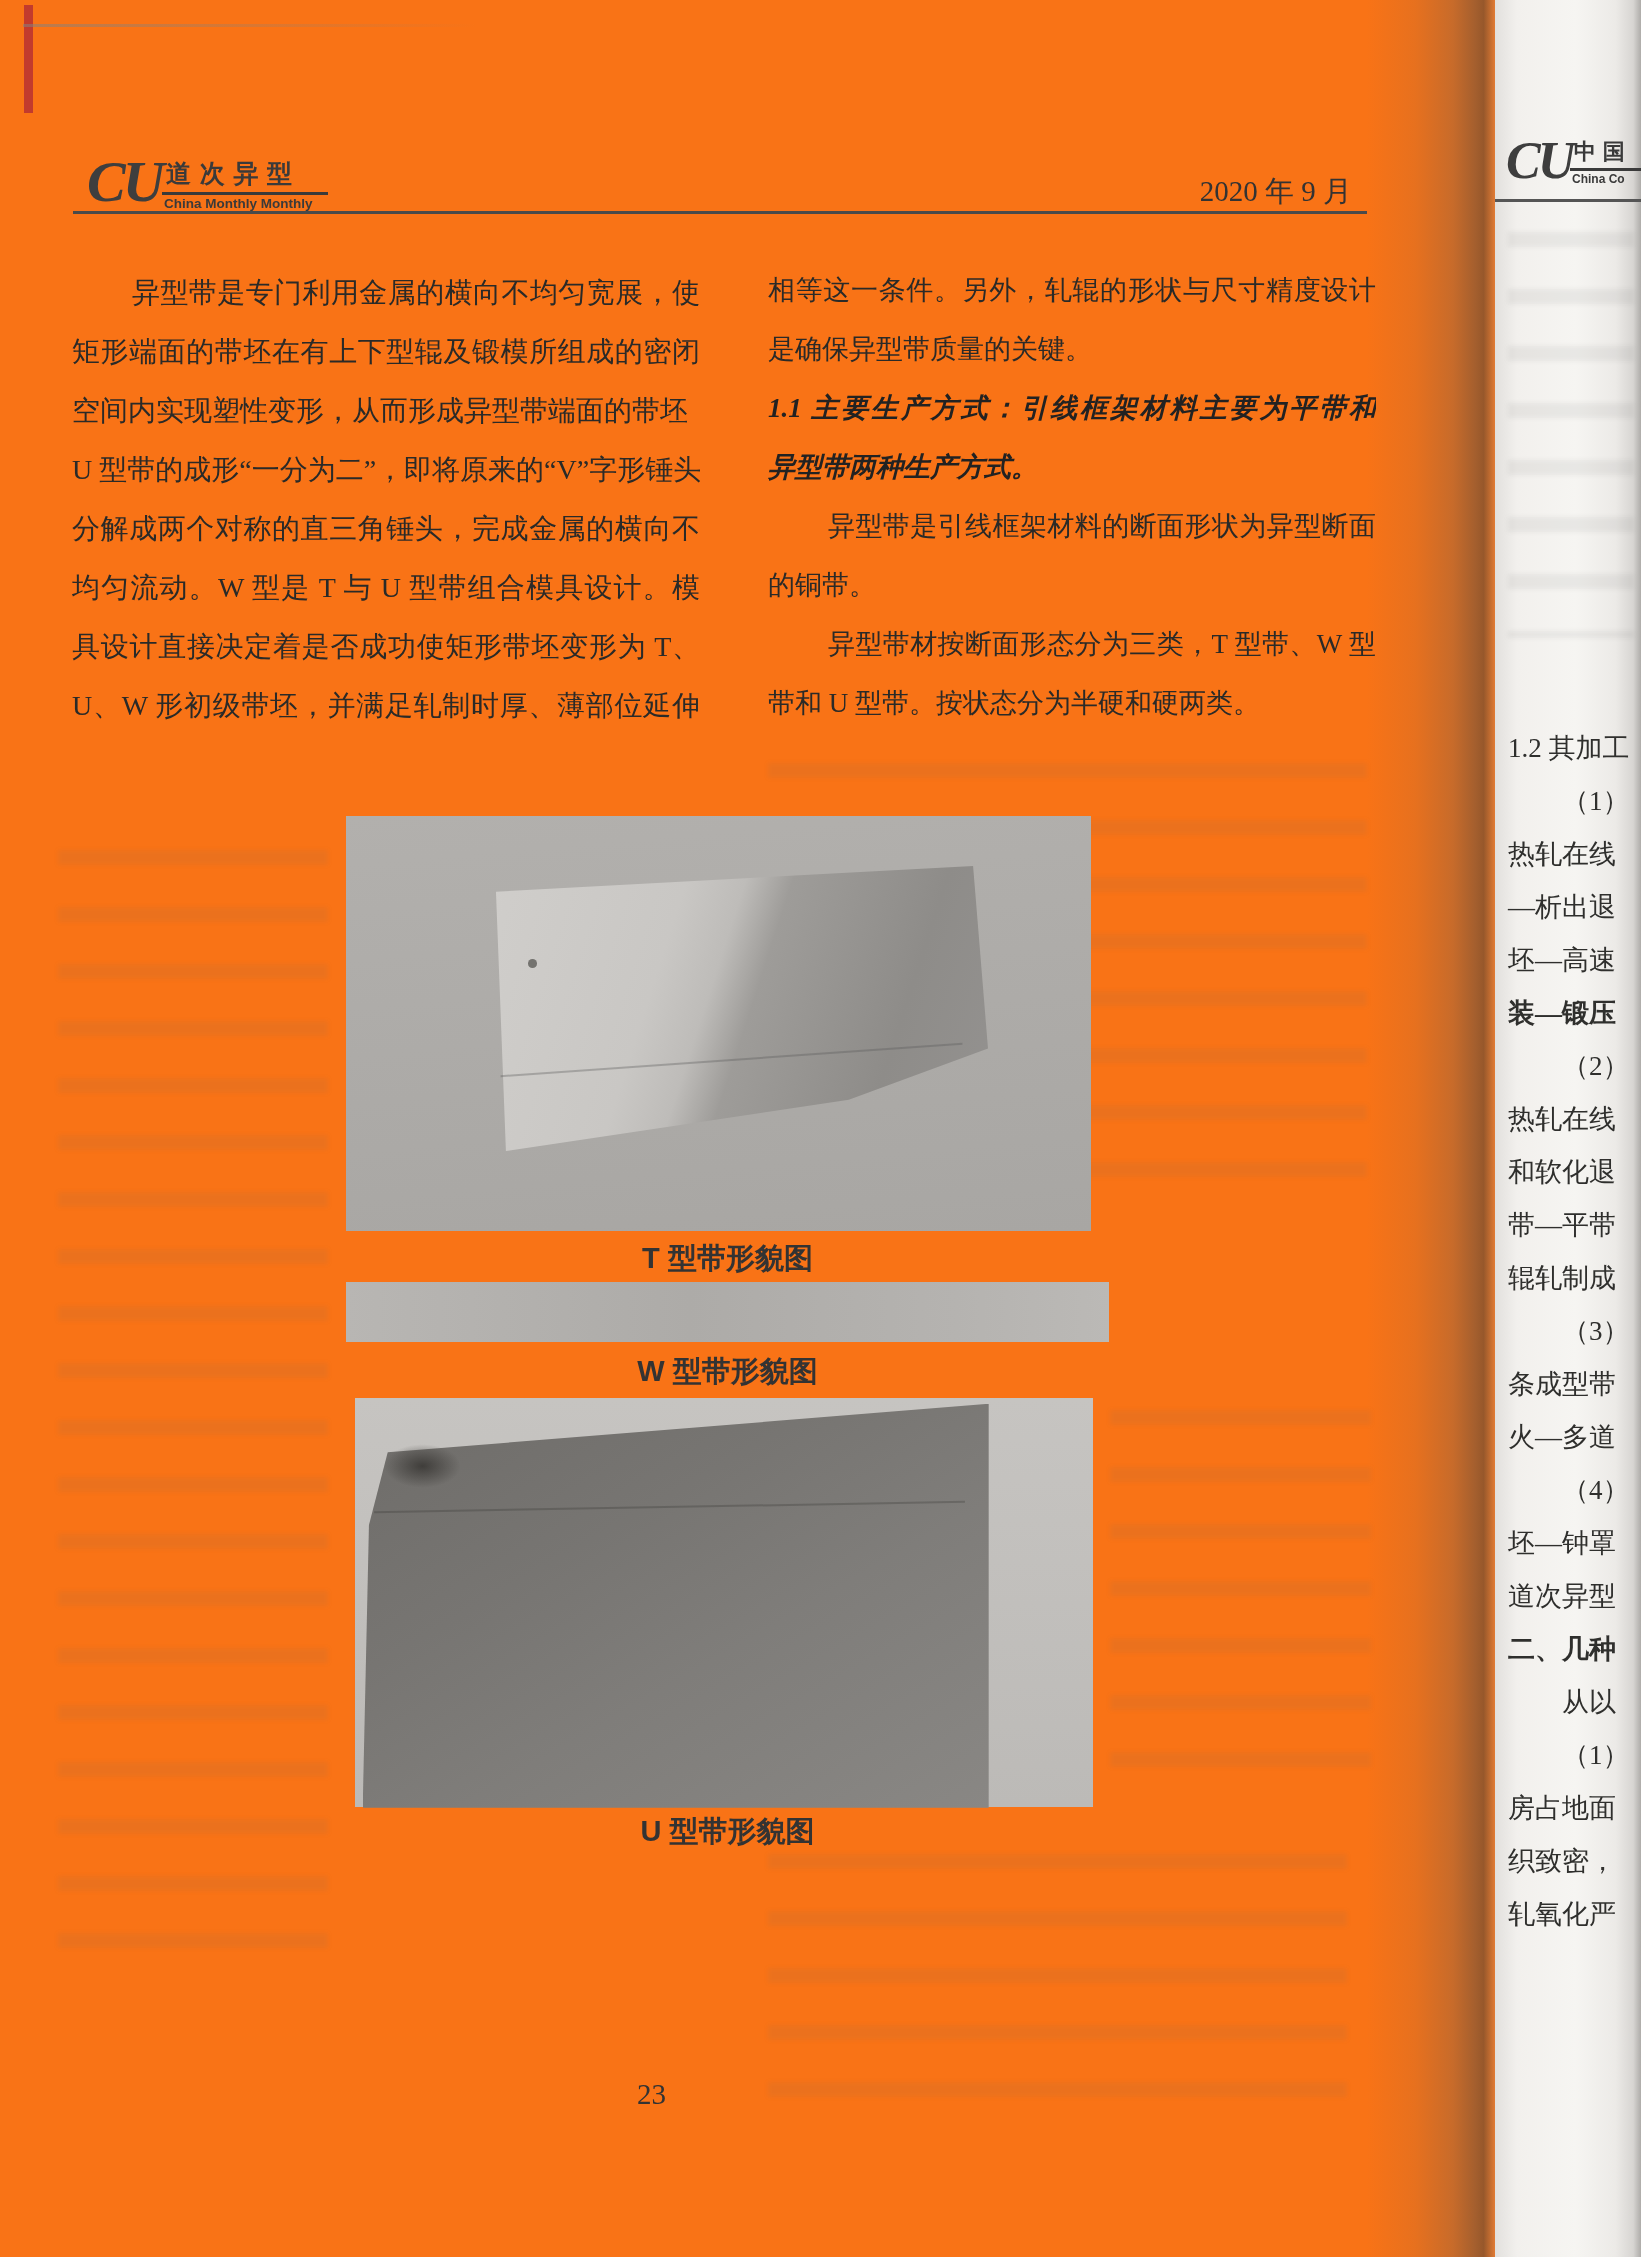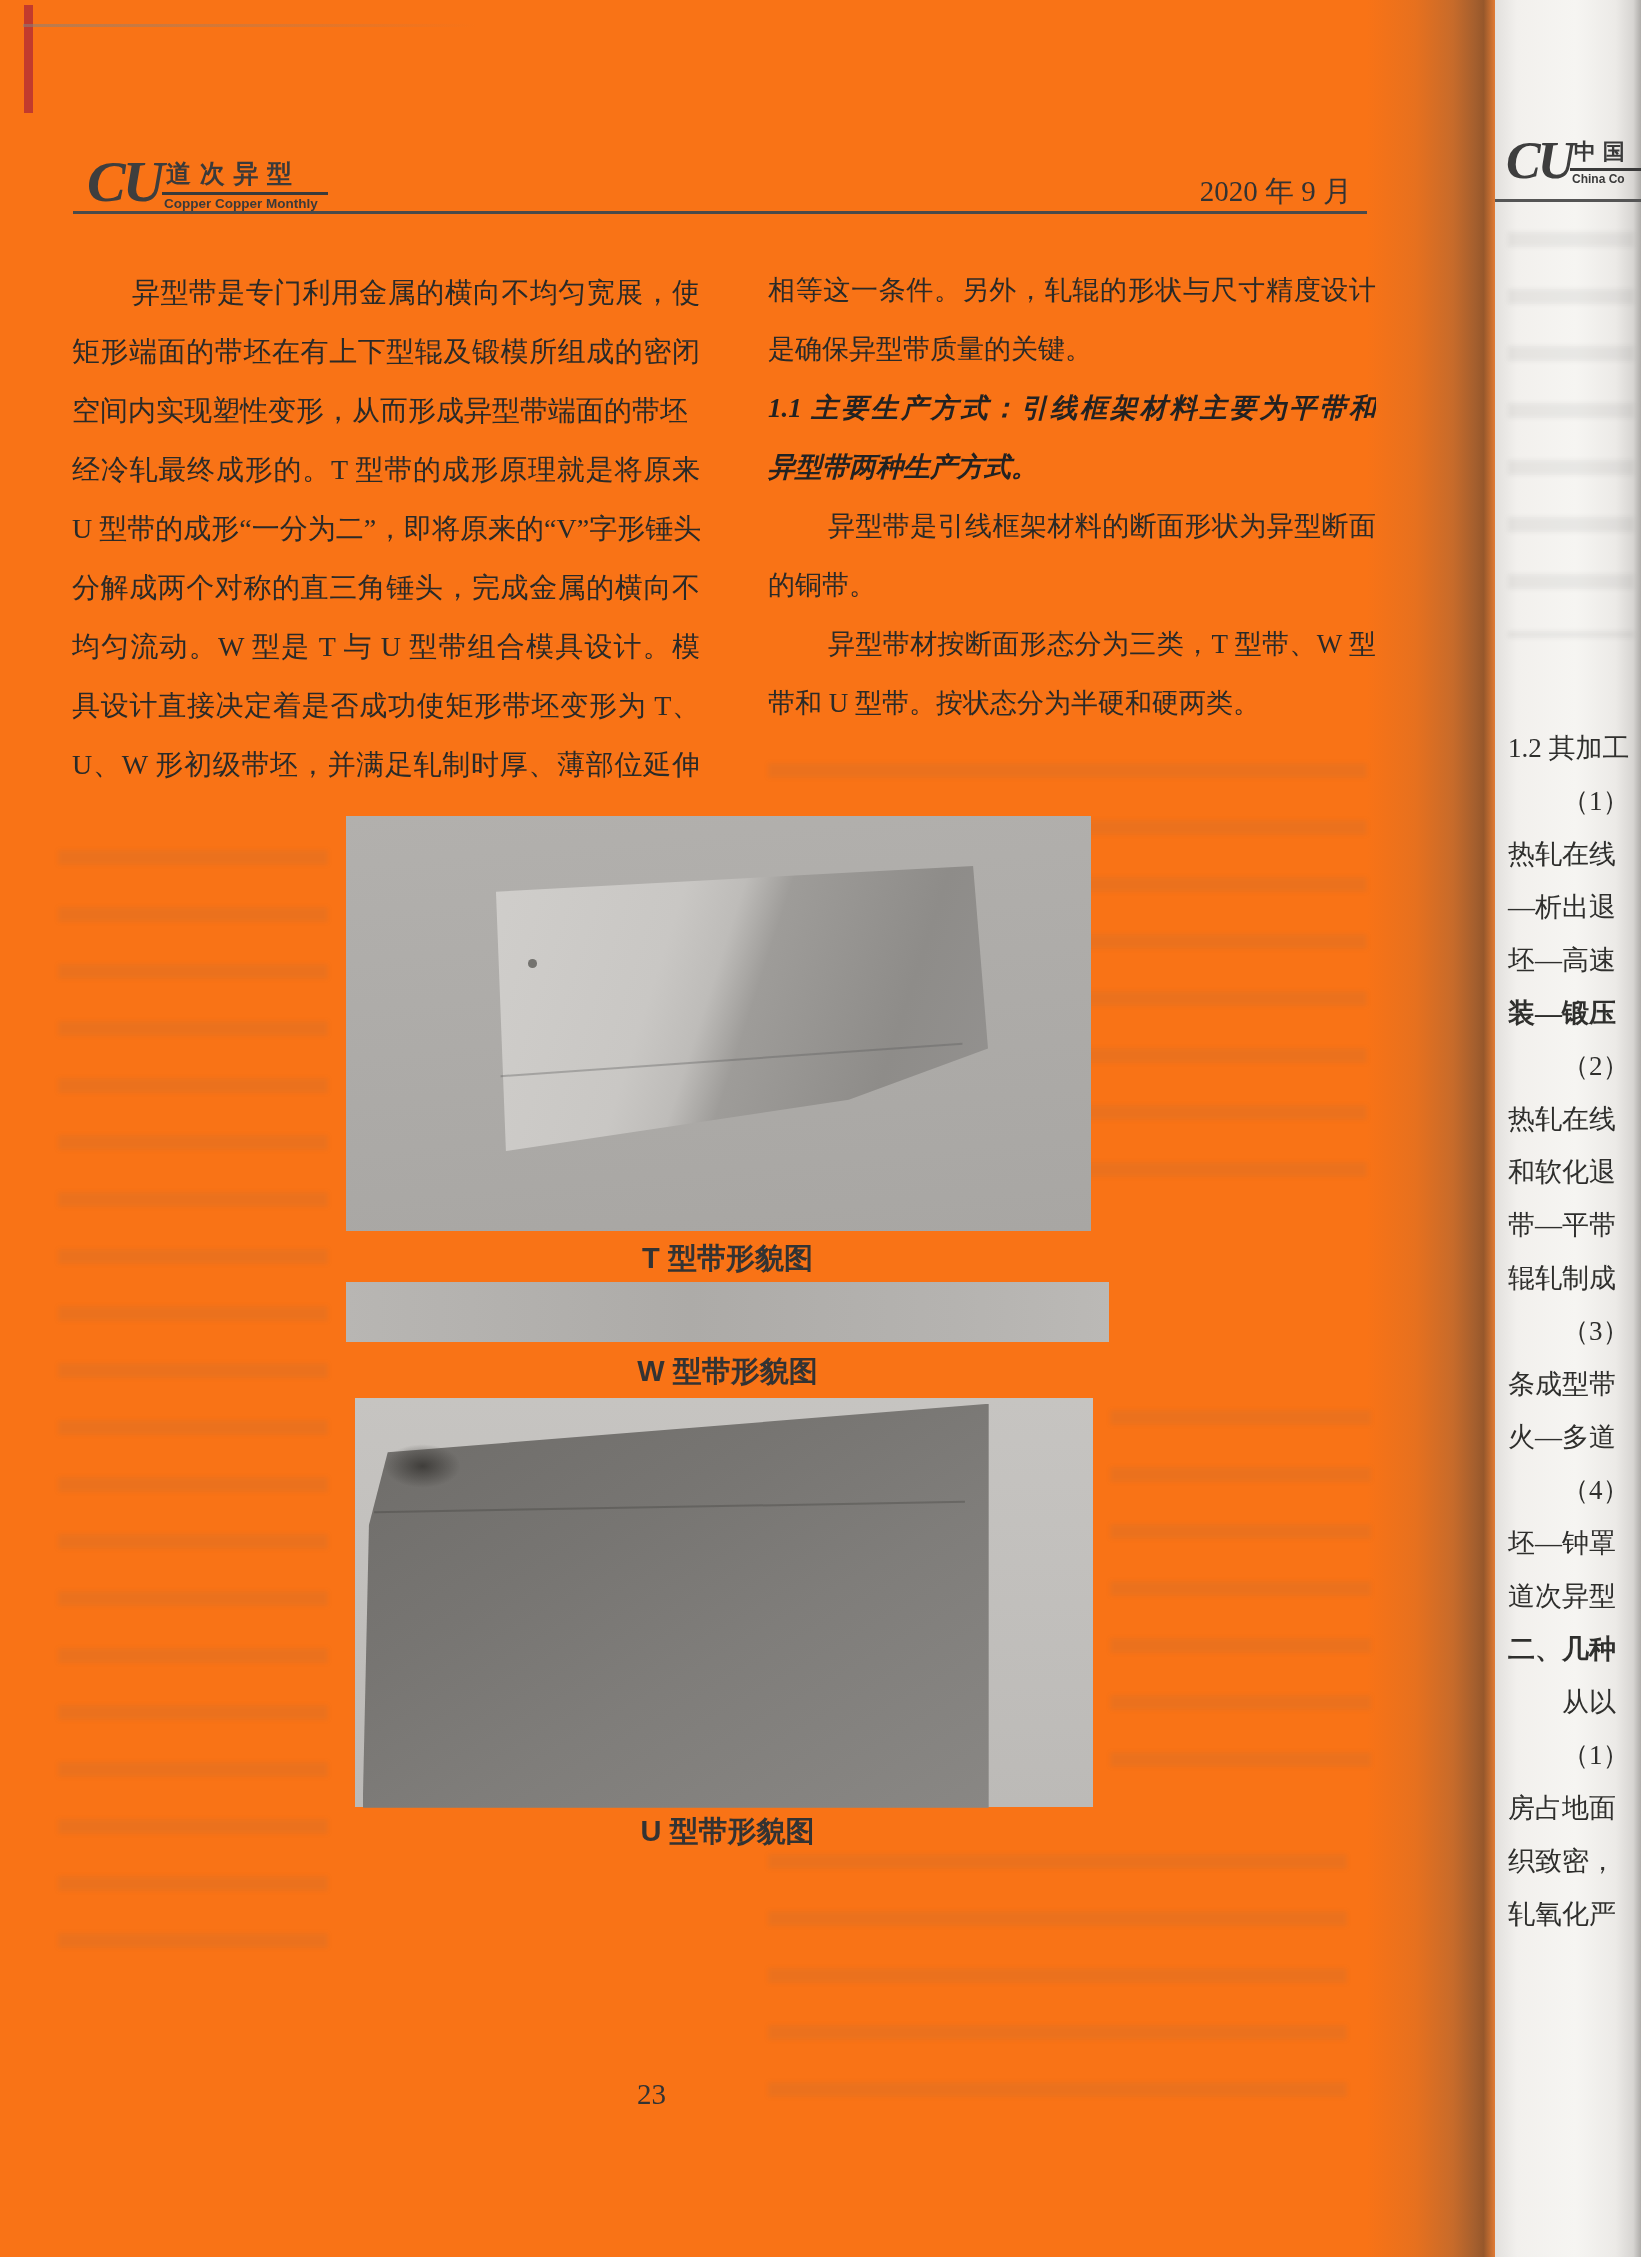--- a/index.html
+++ b/index.html
@@ -92,38 +92,37 @@
   <div class="ghost" style="left:58px;top:850px;width:270px;height:1139px;"></div>
   <div class="ghost" style="left:768px;top:763px;width:599px;height:454px;"></div>
   <div class="ghost" style="left:1110px;top:1410px;width:261px;height:396px;"></div>
   <div class="ghost" style="left:768px;top:1854px;width:579px;height:270px;"></div>
   <div class="ghost" style="left:1508px;top:232px;width:126px;height:406px;"></div>
 
   <div class="logo">
     <span class="logo-cu">CU</span>
     <span class="logo-zh">道次异型</span>
     <span class="logo-underline"></span>
-    <span class="logo-en">Copper Copper Monthly</span>
+    <span class="logo-en">China Monthly Monthly</span>
   </div>
   <div class="issue-date">2020 年 9 月</div>
   <div class="masthead-rule"></div>
 
   <div class="logo logo2">
     <span class="logo-cu">CU</span>
     <span class="logo-zh">中国</span>
     <span class="logo-underline"></span>
     <span class="logo-en">China Co</span>
   </div>
   <div class="masthead-rule2"></div>
 
   <div id="left-col" class="col">
       <div class="tline ind">异型带是专门利用金属的横向不均匀宽展，使</div>
       <div class="tline">矩形端面的带坯在有上下型辊及锻模所组成的密闭</div>
       <div class="tline">空间内实现塑性变形，从而形成异型带端面的带坯，</div>
-      <div class="tline">经冷轧最终成形的。T 型带的成形原理就是将原来</div>
       <div class="tline">U 型带的成形“一分为二”，即将原来的“V”字形锤头</div>
       <div class="tline">分解成两个对称的直三角锤头，完成金属的横向不</div>
       <div class="tline">均匀流动。W 型是 T 与 U 型带组合模具设计。模</div>
       <div class="tline">具设计直接决定着是否成功使矩形带坯变形为 T、</div>
       <div class="tline">U、W 形初级带坯，并满足轧制时厚、薄部位延伸</div>
     </div>
   <div id="right-col" class="col">
       <div class="tline">相等这一条件。另外，轧辊的形状与尺寸精度设计</div>
       <div class="tline short">是确保异型带质量的关键。</div>
       <div class="tline kai">1.1 主要生产方式：引线框架材料主要为平带和</div>

